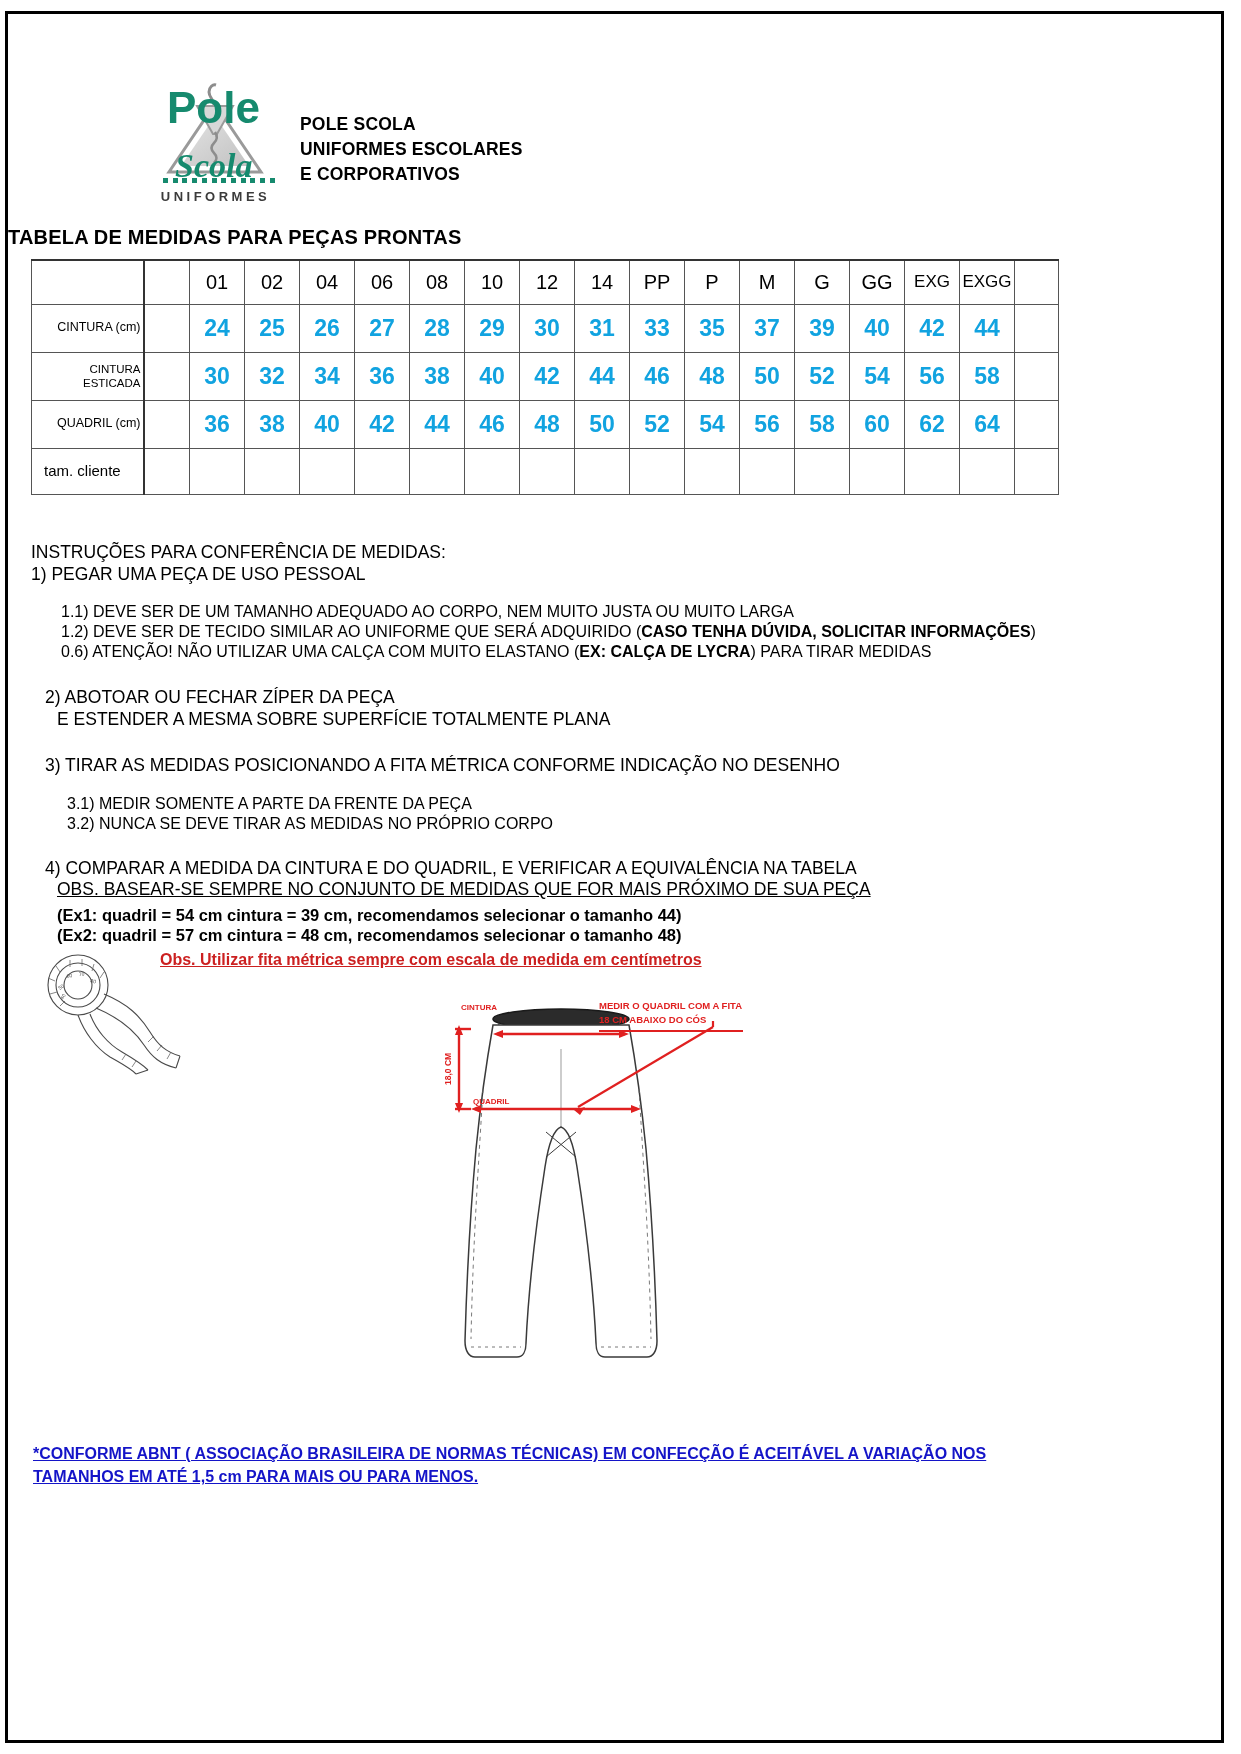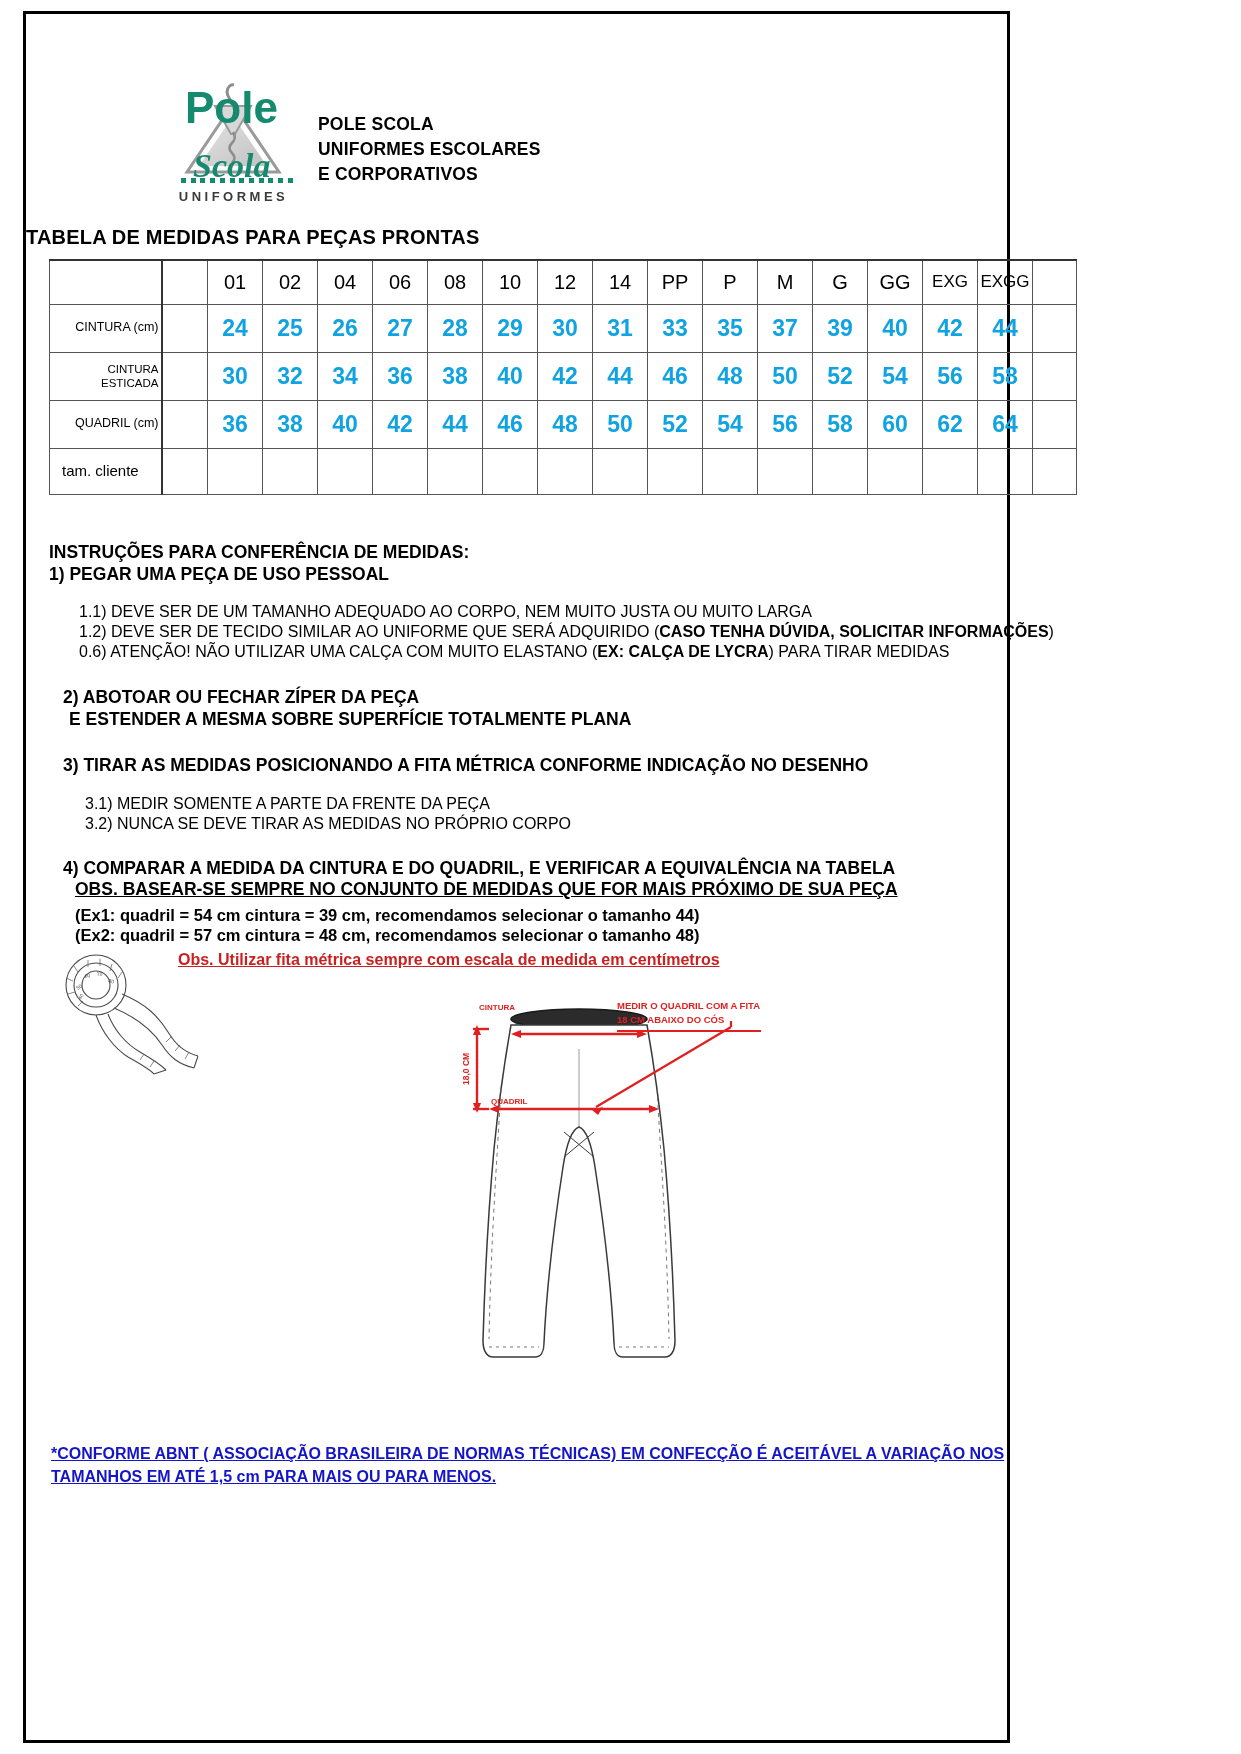--- a/index.html
+++ b/index.html
@@ -10,23 +10,23 @@
     background: #ffffff;
     font-family: "Liberation Sans", sans-serif;
     color: #000000;
     position: relative;
     overflow: hidden;
   }
 
   
   #page-frame {
     position: absolute;
-    left: 23px;
+    left: 5px;
     top: 11px;
-    width: 987px;
+    width: 1219px;
     height: 1732px;
     border: 3px solid #000000;
   }
 
   #page-inner {
     position: absolute;
     left: 0; top: 0;
     width: 1219px;
     height: 1732px;
   }
@@ -146,21 +146,21 @@
 
   
   #instructions {
     position: absolute;
     left: 23px;
     top: 528px;
     width: 1180px;
     font-size: 17px;
     line-height: 1.24;
   }
-  .ins-head { font-weight: bold; font-size: 17.5px; }
+  .ins-head { font-weight: normal; font-size: 17.5px; }
   .ins-sub {
     margin-left: 30px;
     font-size: 16px;
     font-weight: normal;
   }
   .ins-block { margin-top: 17px; }
   .ins-indent2 { margin-left: 14px; }
   .b { font-weight: bold; }
   .u { text-decoration: underline; }
   .ex-line { margin-left: 26px; font-size: 16.5px; font-weight: bold; }
@@ -371,21 +371,21 @@
       <div class="ins-head">1) PEGAR UMA PEÇA DE USO PESSOAL</div>
 
       <div class="ins-block">
         <div class="ins-sub">1.1) DEVE SER DE UM TAMANHO ADEQUADO AO CORPO, NEM MUITO JUSTA OU MUITO LARGA</div>
         <div class="ins-sub"><span>1.2) DEVE SER DE TECIDO SIMILAR AO UNIFORME QUE SERÁ ADQUIRIDO (</span><span class="b">CASO TENHA DÚVIDA, SOLICITAR INFORMAÇÕES</span><span>)</span></div>
         <div class="ins-sub"><span>0.6) ATENÇÃO! NÃO UTILIZAR UMA CALÇA COM MUITO ELASTANO  (</span><span class="b">EX: CALÇA DE LYCRA</span><span>) PARA TIRAR MEDIDAS</span></div>
       </div>
 
       <div class="ins-block" style="margin-top:25px;">
         <div class="ins-head ins-indent2">2) ABOTOAR OU FECHAR ZÍPER DA PEÇA</div>
-        <div class="ins-head" style="margin-left:20px;">E ESTENDER A MESMA SOBRE SUPERFÍCIE TOTALMENTE PLANA</div>
+        <div class="ins-head" style="margin-left:26px;">E ESTENDER A MESMA SOBRE SUPERFÍCIE TOTALMENTE PLANA</div>
       </div>
 
       <div class="ins-block" style="margin-top:25px;">
         <div class="ins-head ins-indent2">3) TIRAR AS MEDIDAS POSICIONANDO A FITA MÉTRICA CONFORME INDICAÇÃO NO DESENHO</div>
       </div>
 
       <div class="ins-block" style="margin-top:17px;">
         <div class="ins-sub" style="margin-left:36px;">3.1) MEDIR SOMENTE A PARTE DA FRENTE DA PEÇA</div>
         <div class="ins-sub" style="margin-left:36px;">3.2) NUNCA SE DEVE TIRAR AS MEDIDAS NO PRÓPRIO CORPO</div>
       </div>

